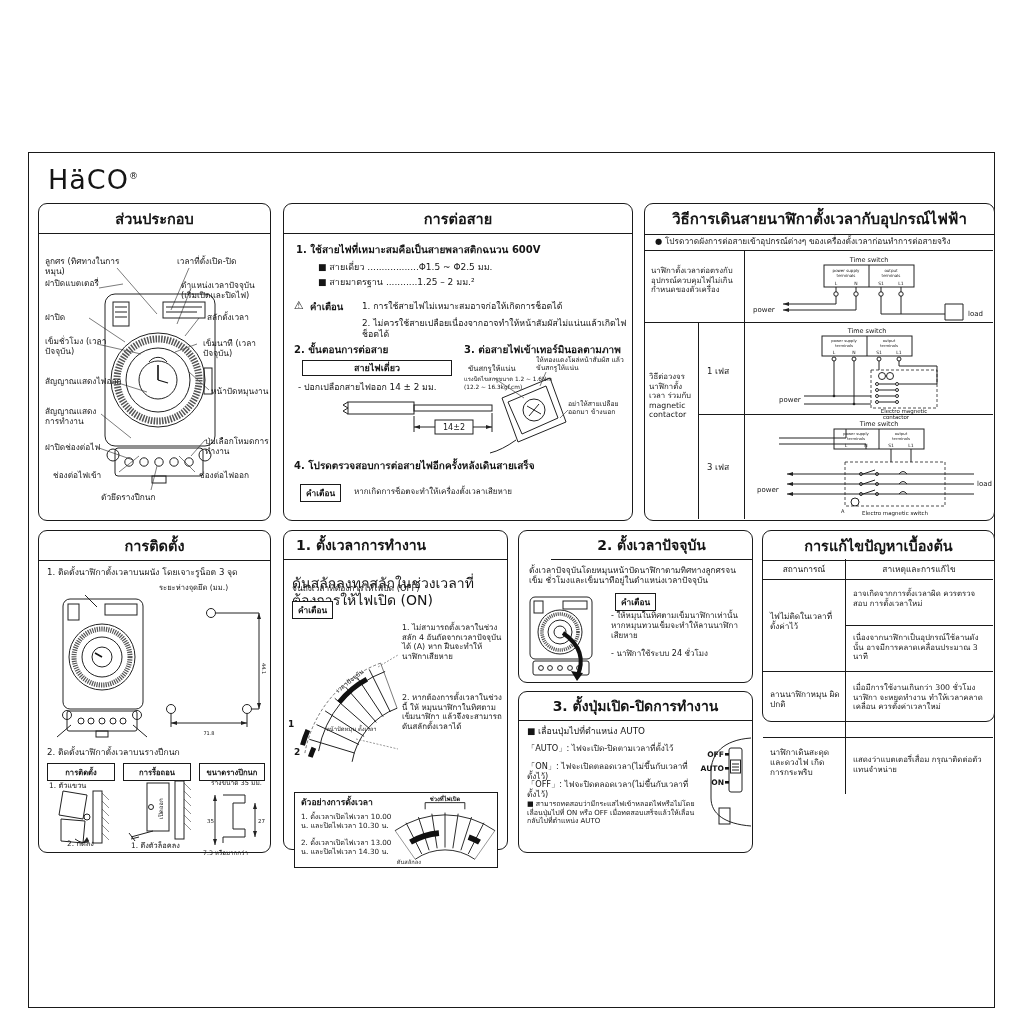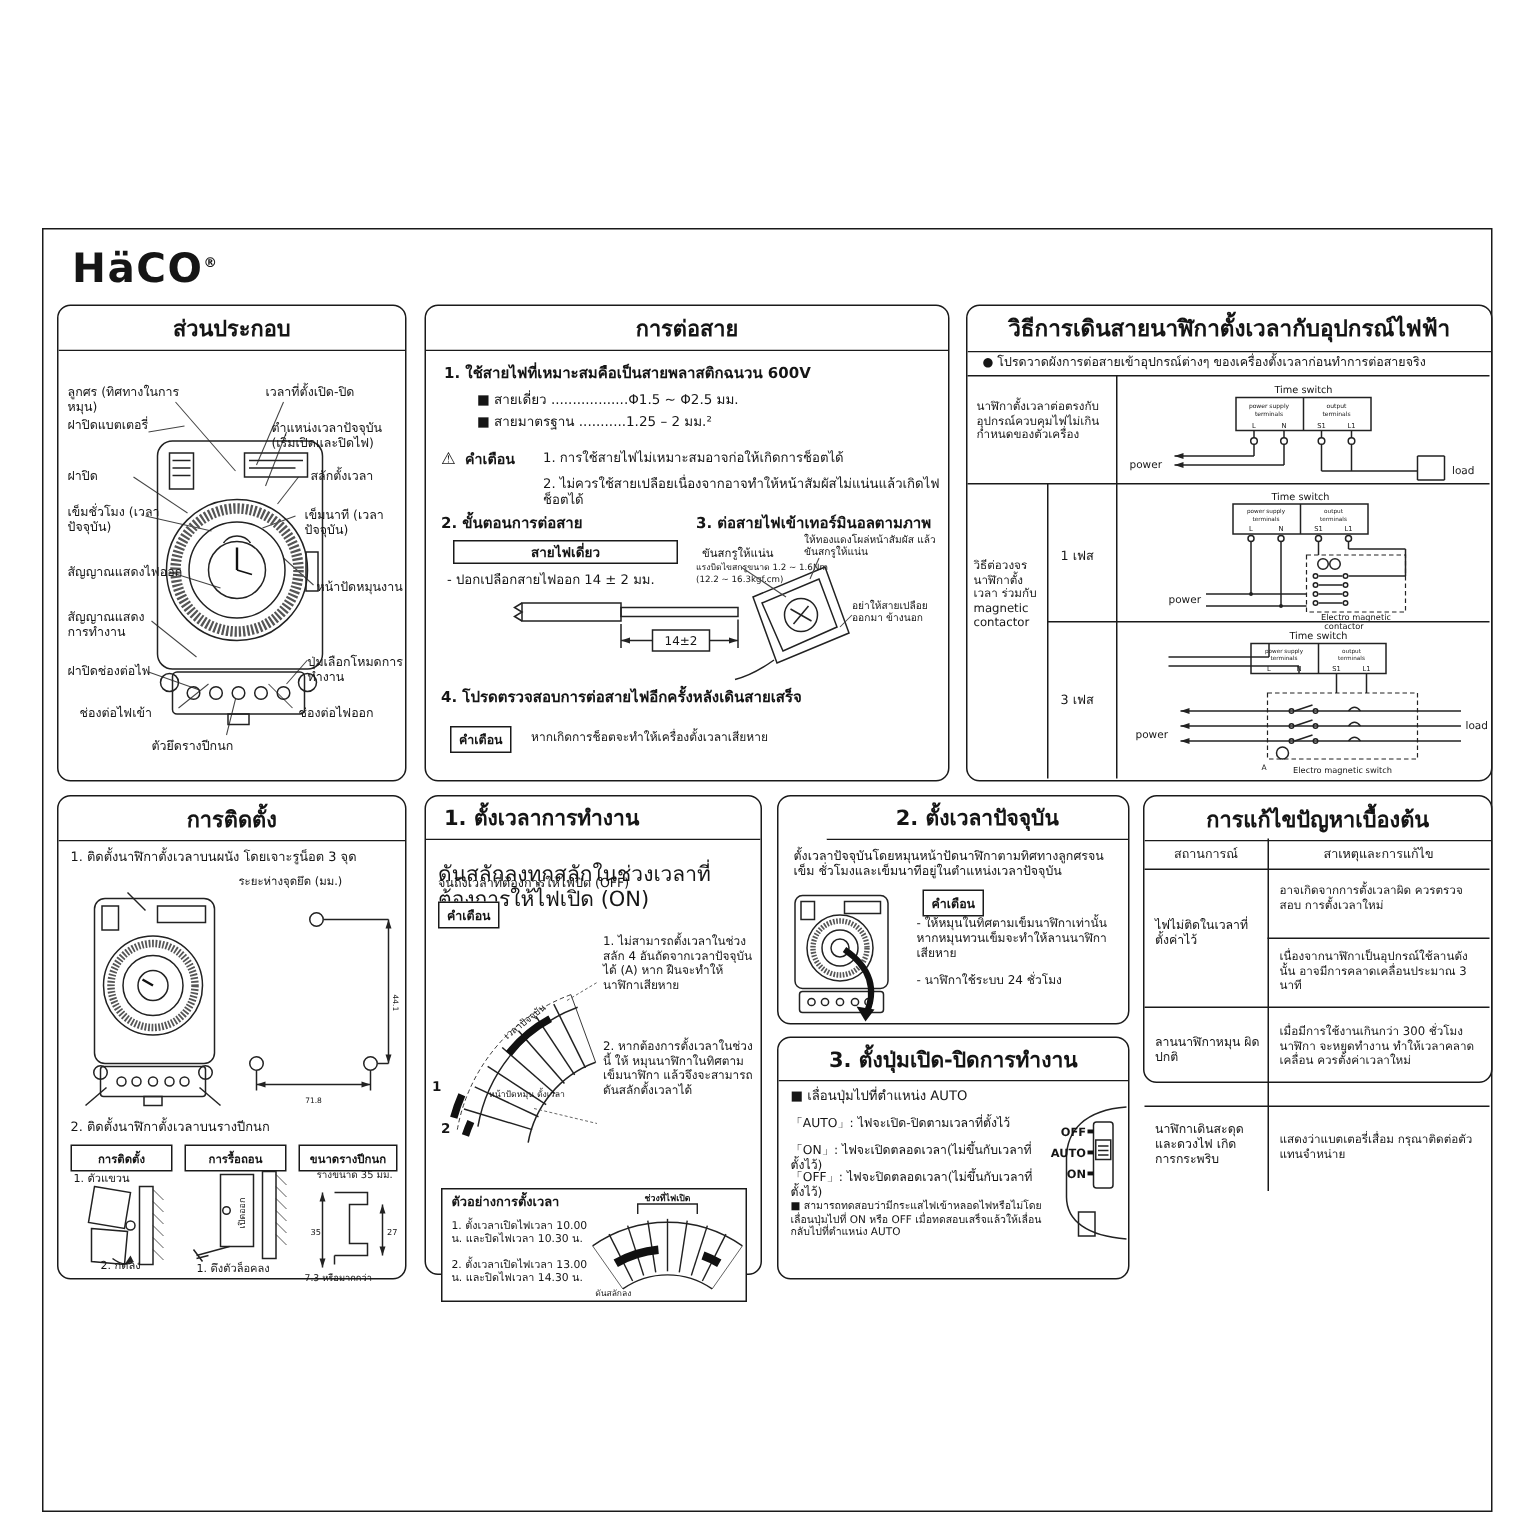--- a/index.html
+++ b/index.html
@@ -1,19 +1,19 @@
 <!DOCTYPE html>
 <html><head>
 <meta charset="utf-8">
 <style>
   * { margin:0; padding:0; box-sizing:border-box; }
   html,body { width:1024px; height:1024px; background:#ffffff; }
   body { font-family:"DejaVu Sans", sans-serif; color:#151515; position:relative; }
   .frame { position:absolute; left:28px; top:152px; width:967px; height:856px; border:1.5px solid #1a1a1a; background:#fff; }
-  .logo { position:absolute; left:48px; top:164px; font-size:27px; font-weight:bold; letter-spacing:1px; }
+  .logo { position:absolute; left:48px; top:164px; font-size:27px; font-weight:normal; letter-spacing:1px; }
   .logo sup { font-size:9px; }
   .panel { position:absolute; border:1.6px solid #1a1a1a; border-radius:9px; background:#fff; }
   .ptitle { border-bottom:1.6px solid #1a1a1a; font-weight:bold; text-align:center; font-size:14.5px; padding:3px 0; border-radius:8px 8px 0 0; }
   .ptitle.left { text-align:left; padding-left:12px; }
   .lbl { position:absolute; font-size:8.3px; line-height:1.22; }
   .b { font-weight:bold; }
   .warnbox { position:absolute; border:1px solid #1a1a1a; font-size:8.3px; padding:1px 5px; font-weight:bold; background:#fff; }
   .hline,.vline { position:absolute; background:#1a1a1a; }
   .subhdr { position:absolute; border:1px solid #1a1a1a; font-size:7.6px; font-weight:bold; text-align:center; padding:2px 2px; background:#fff; }
   .obox { position:absolute; border:1px solid #1a1a1a; background:#fff; }

